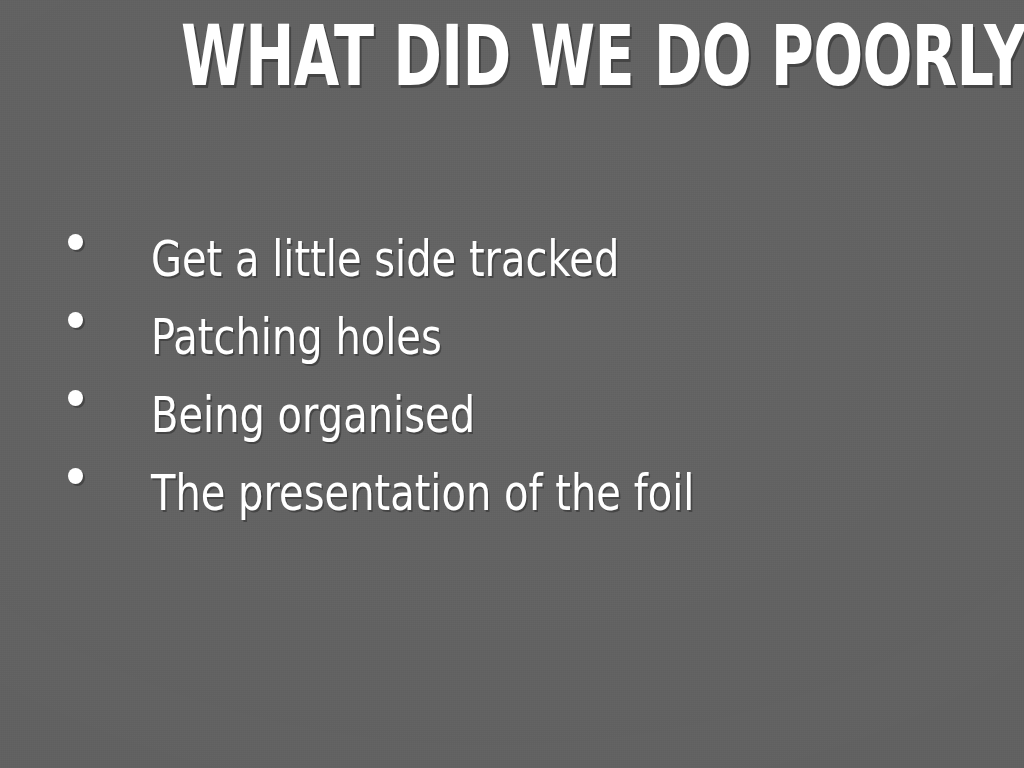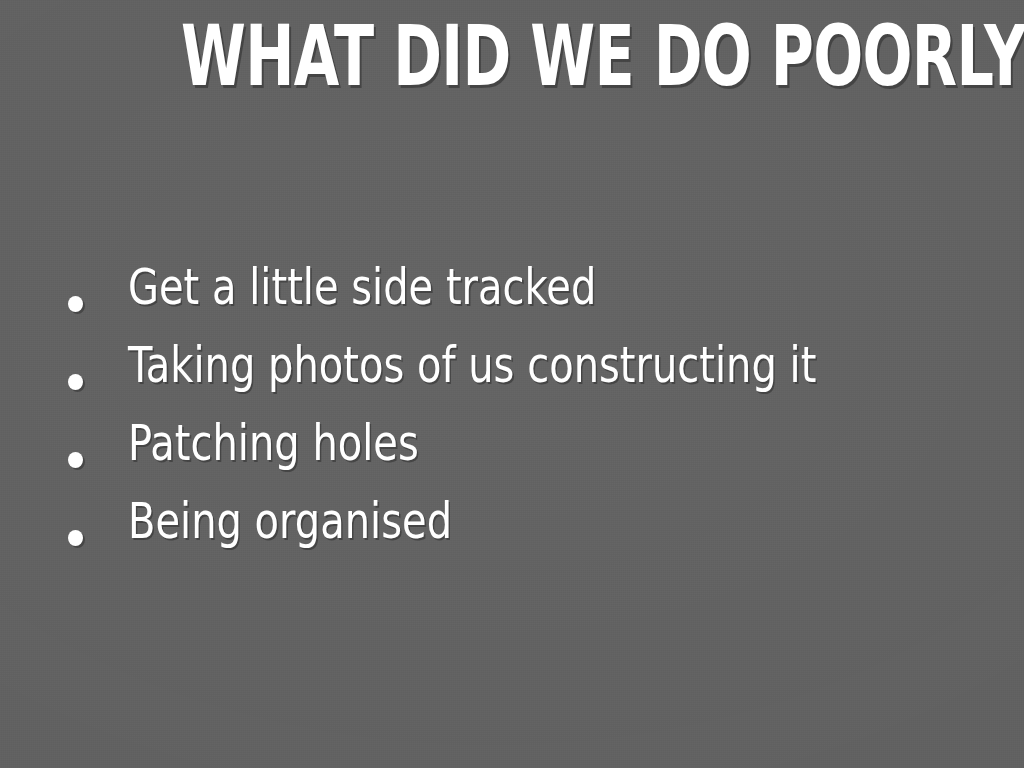--- a/index.html
+++ b/index.html
@@ -63,21 +63,22 @@
     right: 20px;
     margin: 0;
     padding: 0;
     list-style: none;
   }
 
   .bullet-row {
     position: relative;
     height: 78px;
     display: flex;
-    align-items: flex-end;
+    align-items: flex-start;
+    gap: 23px;
   }
 
   .bullet-marker {
     flex: 0 0 auto;
     width: 15px;
     height: 16px;
     border-radius: 50%;
     background: #ffffff;
     margin-left: 8px;
     margin-right: 45px;
@@ -109,30 +110,30 @@
   </div>
 
   <ul id="bullet-list">
 
     <li class="bullet-row">
       <span class="bullet-marker"></span>
       <span class="bullet-text">Get a little side tracked</span>
     </li>
 
 
-    <li class="bullet-row">
-      <span class="bullet-marker"></span>
-      <span class="bullet-text">Taking photos of us constructing it</span>
-    </li>
 
     <li class="bullet-row">
       <span class="bullet-marker"></span>
       <span class="bullet-text">Patching holes</span>
     </li>
 
     <li class="bullet-row">
       <span class="bullet-marker"></span>
       <span class="bullet-text">Being organised</span>
     </li>
 
+    <li class="bullet-row">
+      <span class="bullet-marker"></span>
+      <span class="bullet-text">The presentation of the foil</span>
+    </li>
 
   </ul>
 </div>
 
 </body></html>

